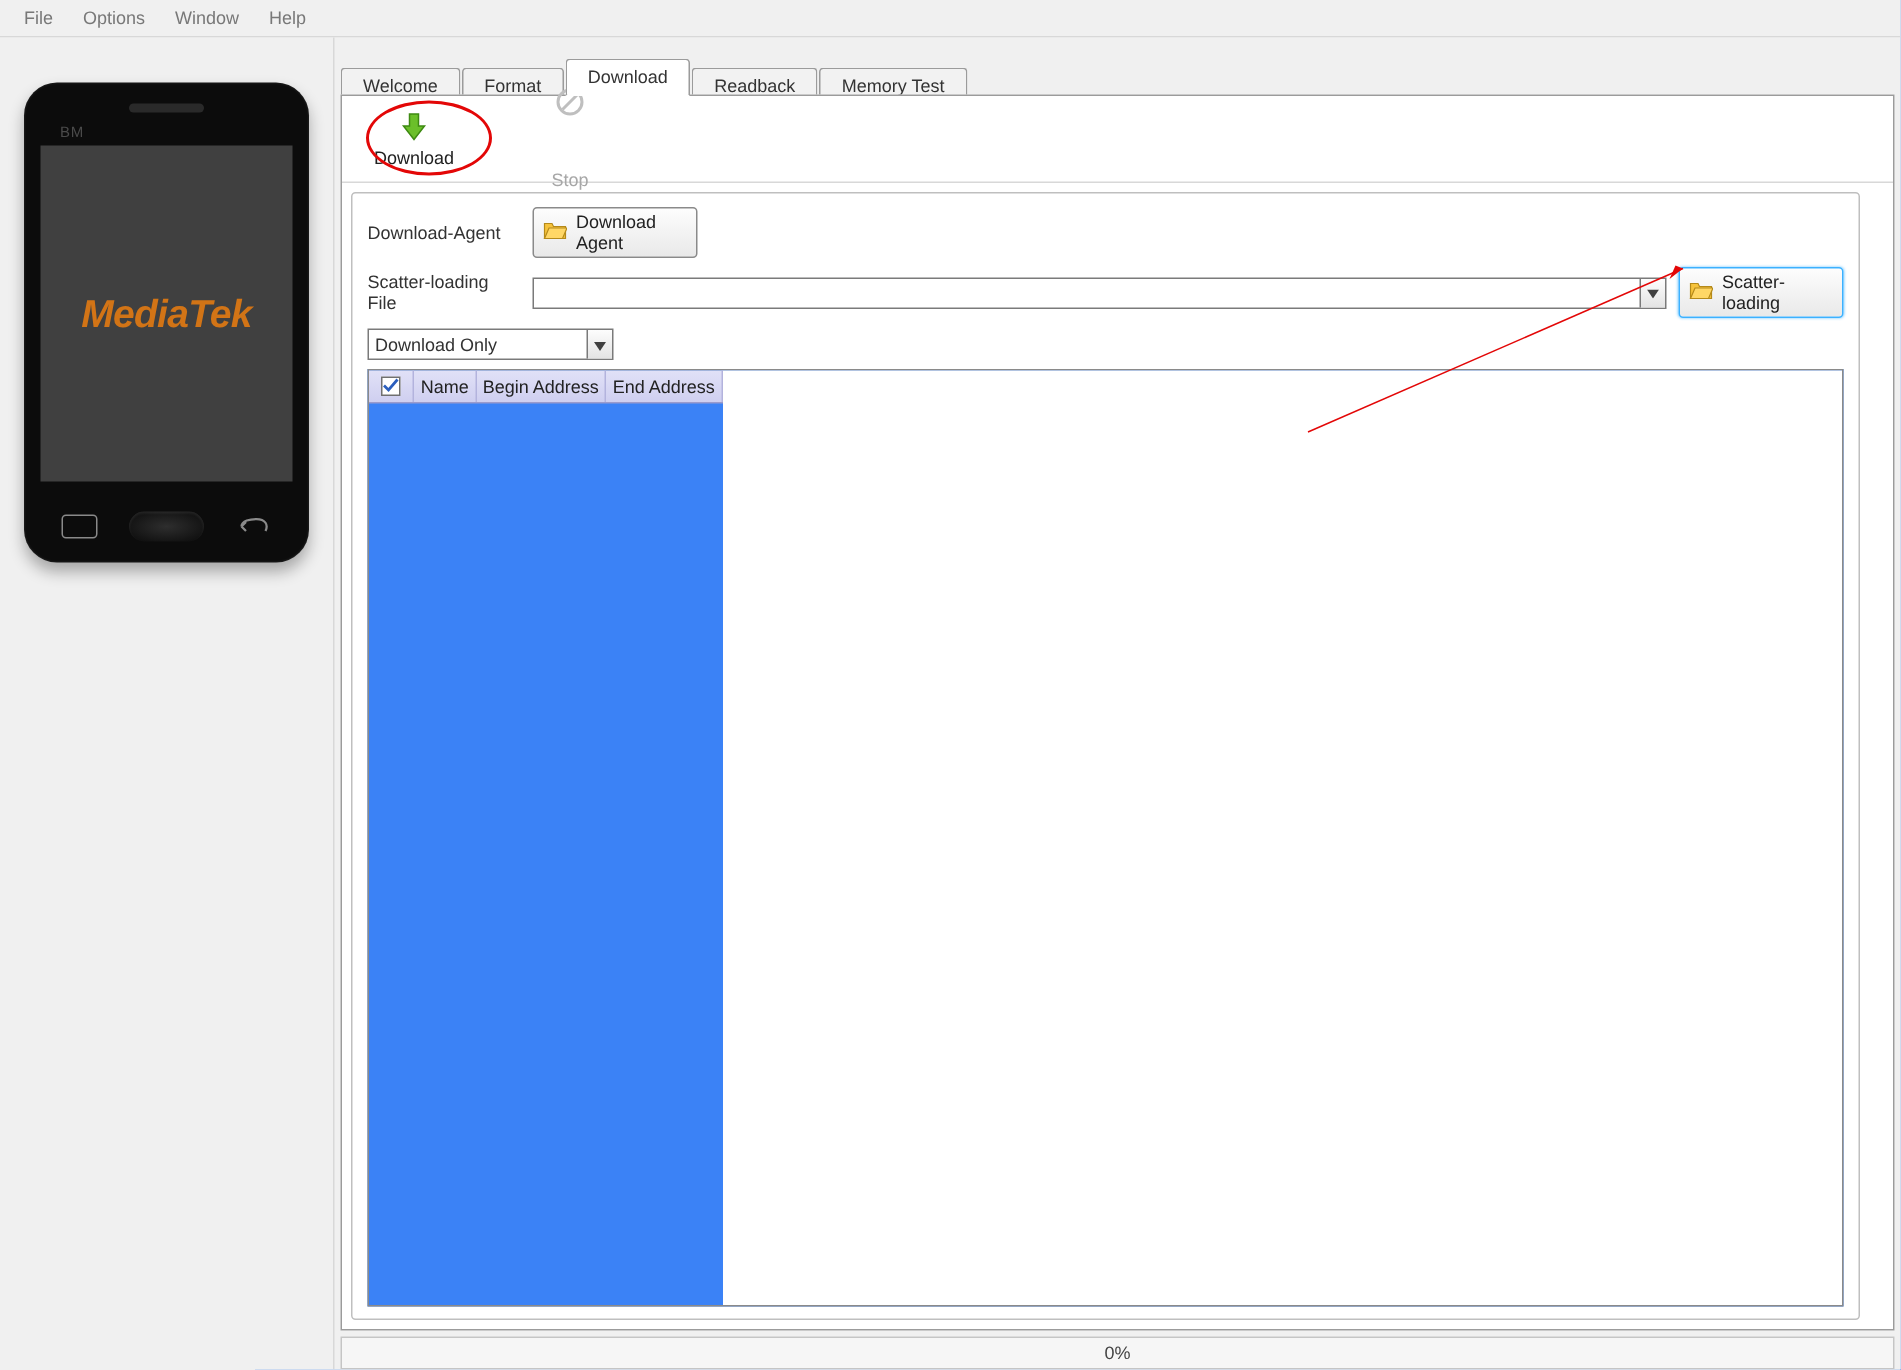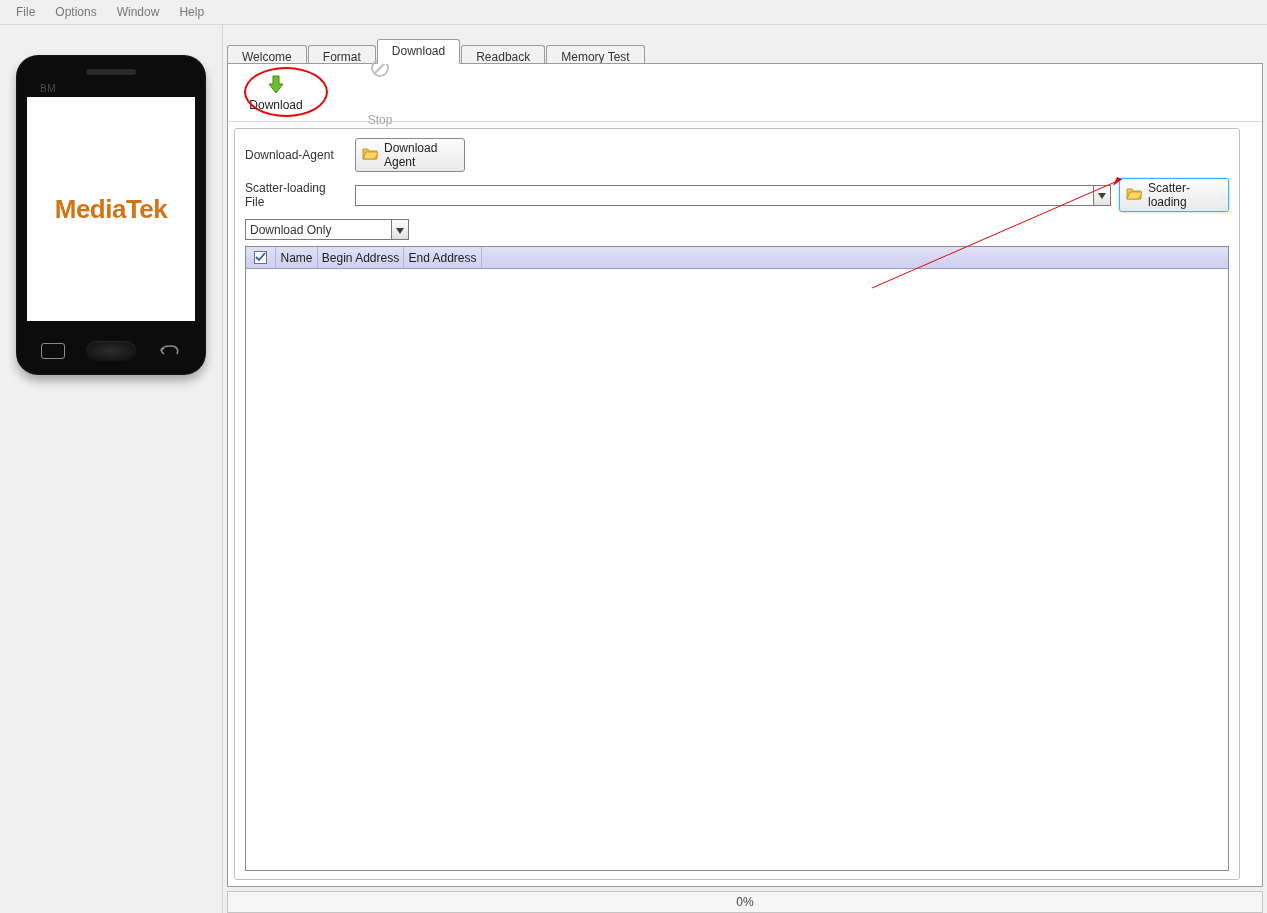--- a/index.html
+++ b/index.html
@@ -59,24 +59,25 @@
     position: absolute;
     top: 28px; left: 24px;
     color: #4a4a4a;
     font-size: 10px;
     letter-spacing: 0.5px;
   }
   .phone .screen {
     margin-top: 22px;
     width: 168px;
     height: 224px;
-    background: #ffffff;
+    background: #404040;
     display: flex;
     align-items: center;
     justify-content: center;
+    font-style: italic;
   }
   .phone .screen-text {
     color: #d27416;
     font-family: Verdana, Geneva, sans-serif;
     font-weight: bold;
     font-size: 26px;
     letter-spacing: -0.5px;
   }
   .phone .navbtns {
     position: absolute;
@@ -267,21 +268,21 @@
   .dropdown .dd-btn {
     width: 17px; height: 100%;
     border-left: 1px solid #7a7a7a;
     background: linear-gradient(#fdfdfd,#e3e3e3);
     display: flex; align-items: center; justify-content: center;
   }
   .table-wrap {
     margin-top: 6px;
     flex: 1;
     display: flex;
-    flex-direction: column;
+    flex-direction: row;
     border: 1px solid #8a8a8a;
     min-height: 0;
     background: #3b82f6;
   }
   .table-header {
     height: 22px;
     display: flex;
     background: linear-gradient(#e1e1f7,#cfcff0);
     border-bottom: 1px solid #9a9acc;
   }

